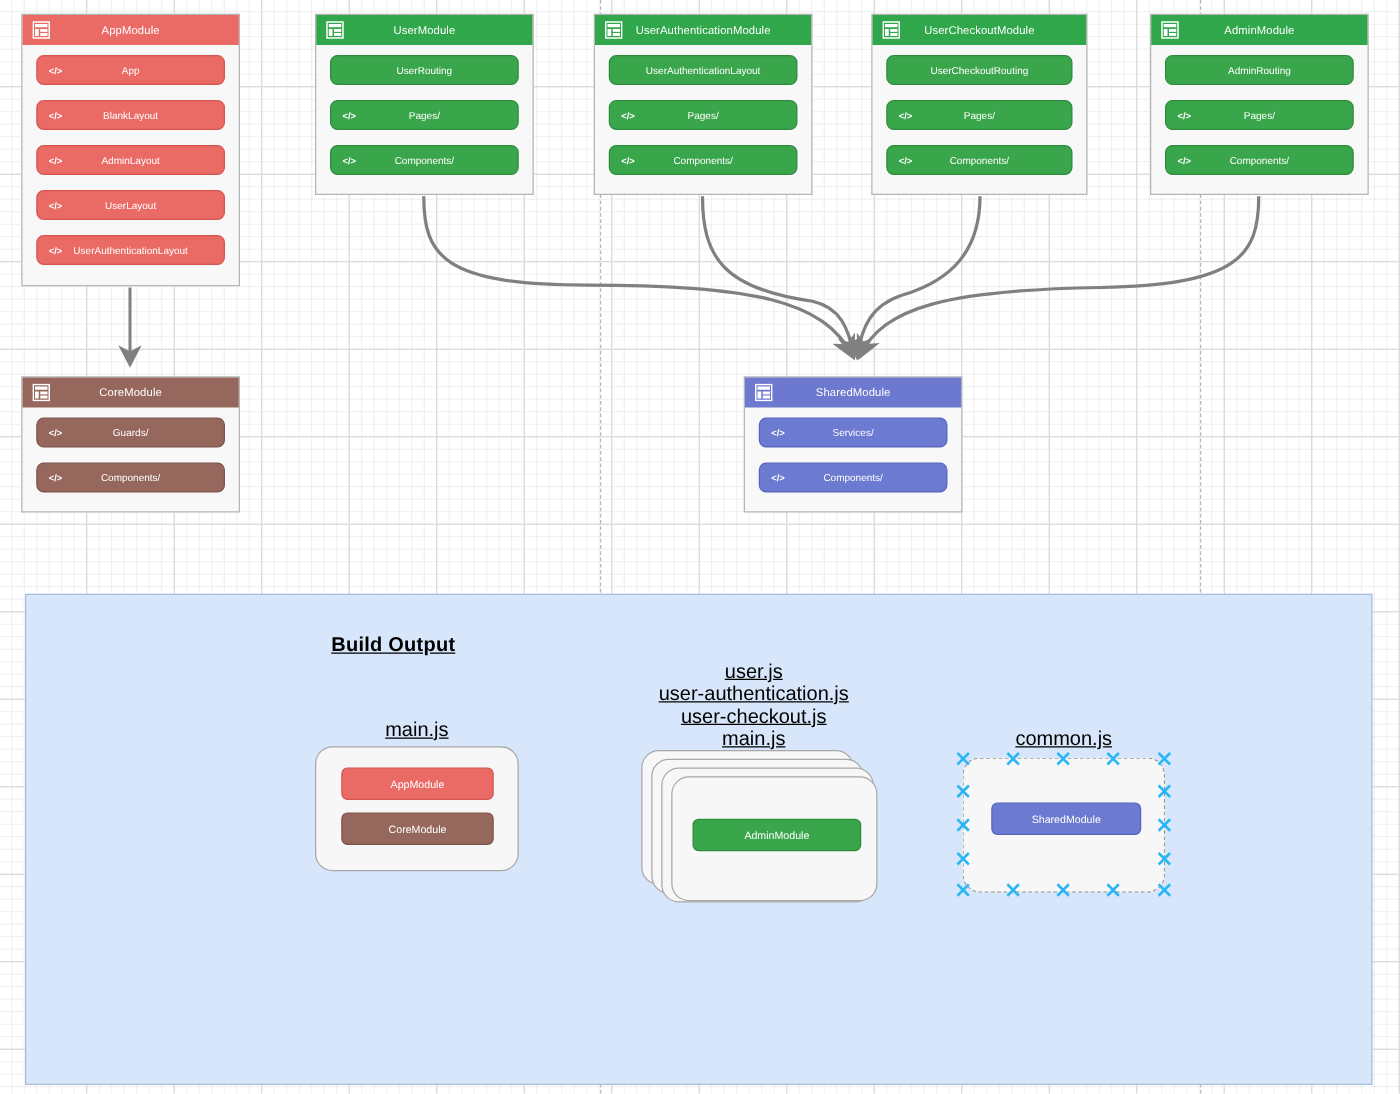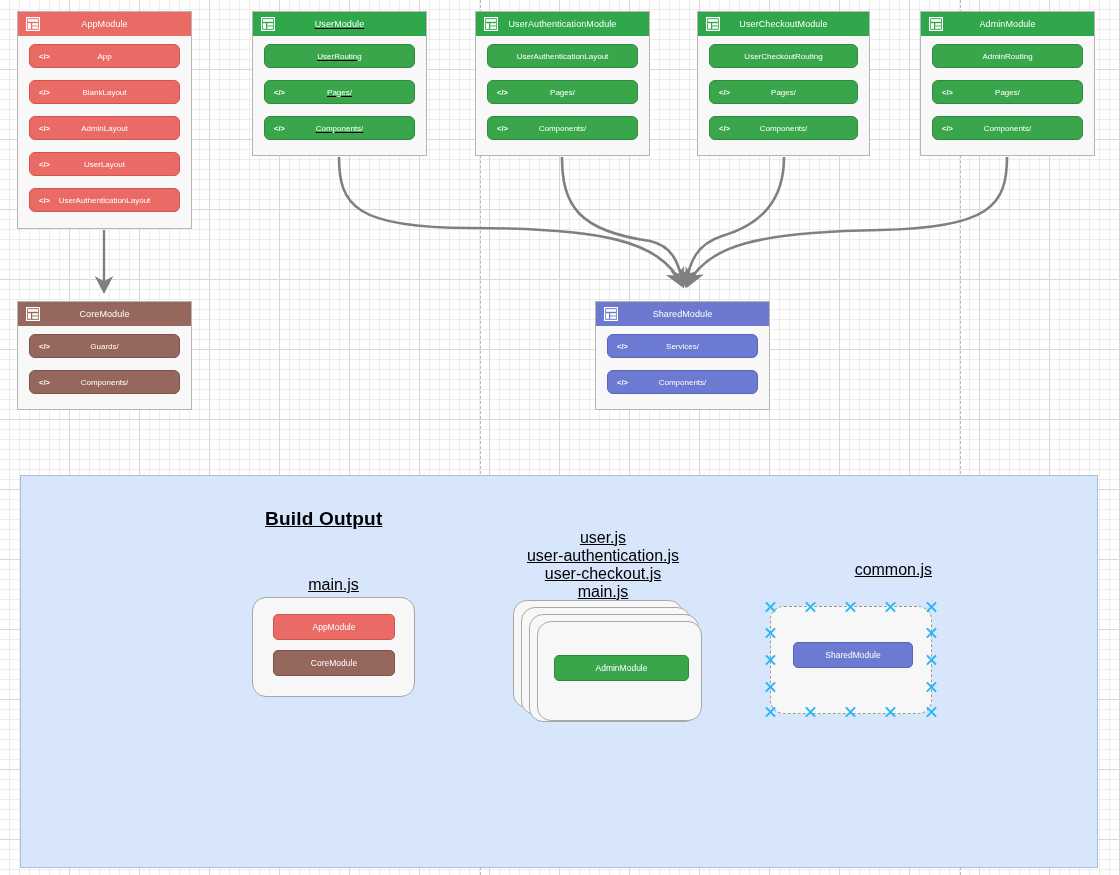--- a/index.html
+++ b/index.html
@@ -73,21 +73,21 @@
   
   #edges{position:absolute;left:0;top:0;width:1120px;height:875px;}
 
   
   #build-output{
     position:absolute;left:20px;top:475px;width:1078px;height:393px;
     background:#d7e6fa;border:1px solid #a8bfdc;box-sizing:border-box;
   }
   #build-title{
     position:absolute;left:265px;top:508px;
-    font-size:19px;font-weight:bold;color:#000;
+    font-size:16px;font-weight:bold;color:#000;
     text-decoration:underline;letter-spacing:.2px;
   }
 
   .bundle-label{
     position:absolute;text-align:center;font-size:16px;color:#000;
     text-decoration:underline;white-space:nowrap;line-height:18px;
   }
 
   .bundle{
     position:absolute;background:#f7f7f7;border:1px solid #a8a8a8;
@@ -167,21 +167,21 @@
         <span class="code">&lt;/&gt;</span>
         <span class="lbl">UserLayout</span>
       </div>
     <div class="item">
         <span class="code">&lt;/&gt;</span>
         <span class="lbl">UserAuthenticationLayout</span>
       </div>
   </div>
 </div>
 
-<div class="module t-green" style="left:252px;top:11px;width:175px;height:145px;text-decoration:underline;">
+<div class="module t-green" style="left:252px;top:11px;width:175px;height:145px;">
   <div class="module-head">
     <span class="glyph">
       <svg viewBox="0 0 14 14" width="14" height="14">
           <rect x="0.5" y="0.5" width="13" height="13" fill="none" stroke="#fff" stroke-width="1.4"></rect>
           <rect x="2" y="2.2" width="10" height="2.6" fill="#fff"></rect>
           <rect x="2" y="6.2" width="3" height="5.6" fill="#fff"></rect>
           <rect x="6.2" y="6.2" width="5.8" height="2.3" fill="#fff"></rect>
           <rect x="6.2" y="9.4" width="5.8" height="2.4" fill="#fff"></rect>
         </svg>
     </span>
@@ -363,21 +363,21 @@
 </div>
 <div class="bundle" style="left:513px;top:600px;width:170px;height:108px;"></div>
 <div class="bundle" style="left:521px;top:607px;width:170px;height:108px;"></div>
 <div class="bundle" style="left:529px;top:614px;width:170px;height:108px;"></div>
 <div class="bundle" style="left:537px;top:621px;width:165px;height:100px;">
   <div class="bundle-chip c-green" style="left:16px;top:33px;width:135px;">
     <span>AdminModule</span>
   </div>
 </div>
 
-<div class="bundle-label" style="left:770px;top:561px;width:162px;text-align:right;">
+<div class="bundle-label" style="left:770px;top:583px;width:162px;">
   <div>common.js</div>
 </div>
 <div class="bundle" style="left:770px;top:606px;width:162px;height:108px;border-style:dashed;border-color:#9a9a9a;">
   <div class="bundle-chip c-blue" style="left:22px;top:35px;width:120px;">
     <span>SharedModule</span>
   </div>
 </div>
 
 <div>
   <div class="handle" style="left:764px;top:600px;"></div>

